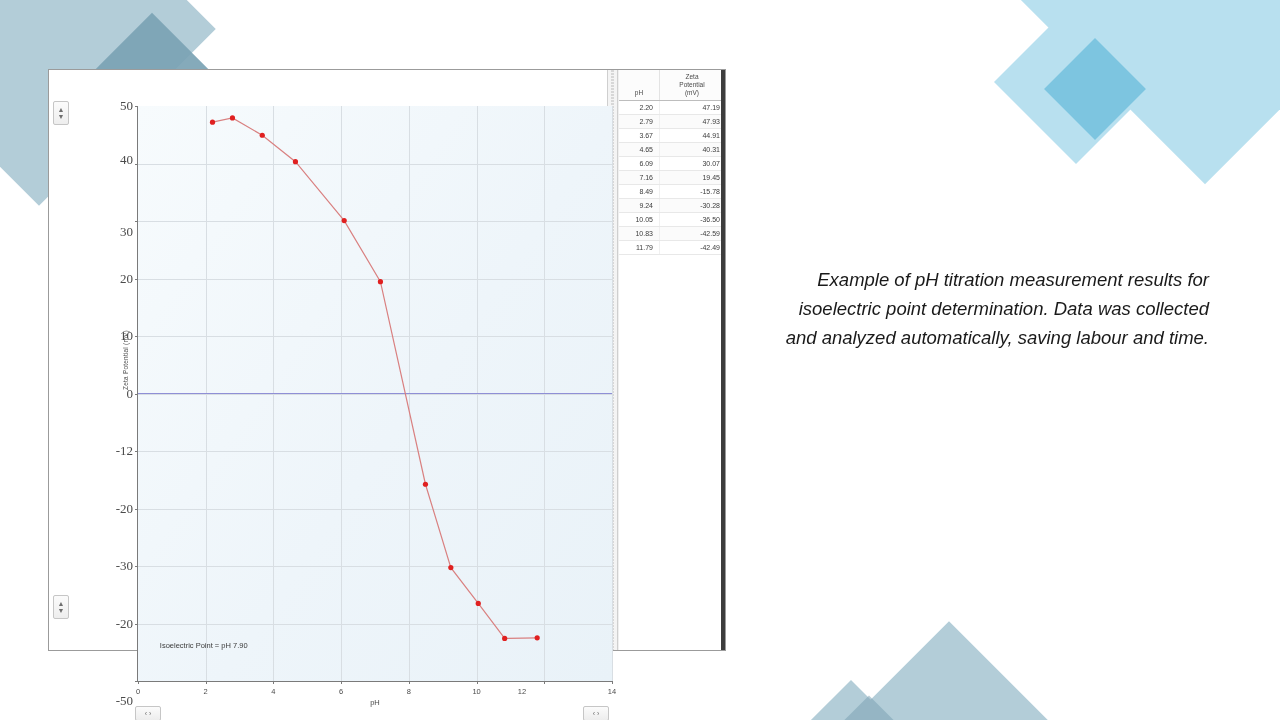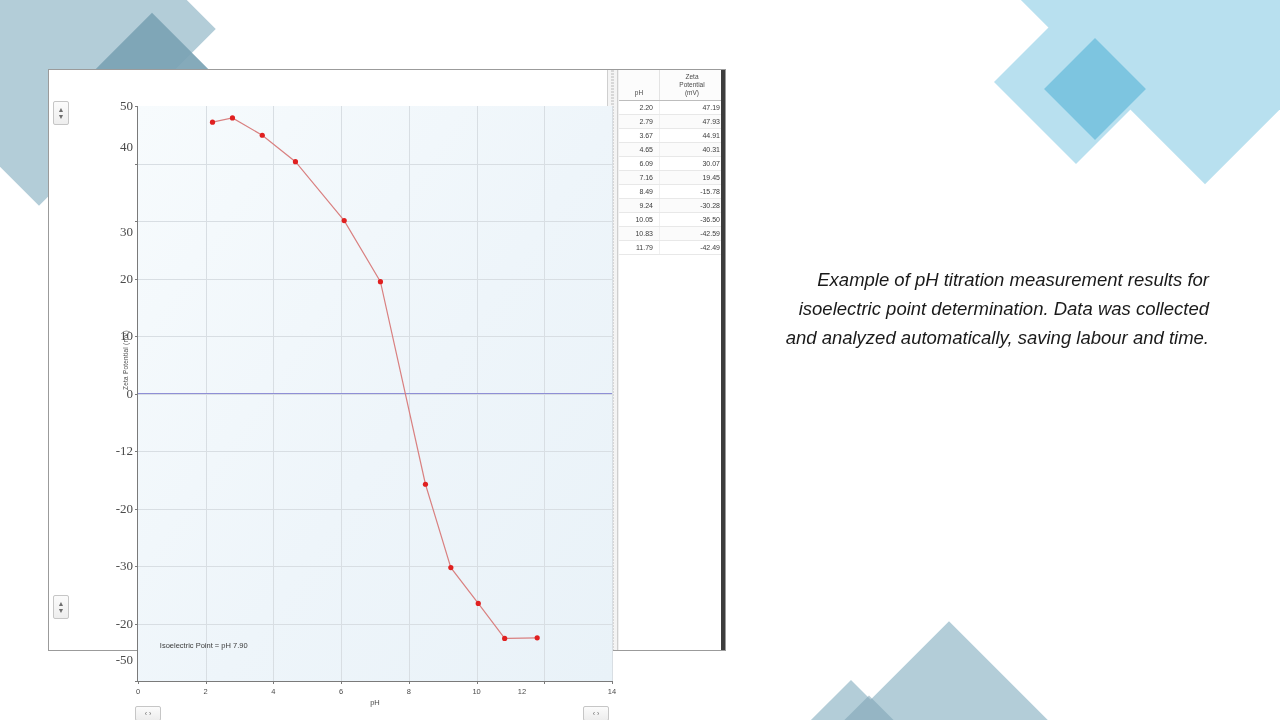--- a/index.html
+++ b/index.html
@@ -198,39 +198,39 @@
             <div class="gridline v" style="left: 270.857px;"></div>
             <div class="gridline v" style="left: 338.571px;"></div>
             <div class="gridline v" style="left: 406.286px;"></div>
             <div class="gridline v" style="left: 474px;"></div>
           </div>
         <div id="axis-y"></div>
         <div id="axis-x"></div>
         <div id="ytick-layer">
             <div class="ytick" style="top: 0px;">50</div>
             <div class="ytickmark" style="top: 0px;"></div>
-            <div class="ytick" style="top: 41px;">40</div>
+            <div class="ytick" style="top: 54px;">40</div>
             <div class="ytickmark" style="top: 57.5px;"></div>
             <div class="ytick" style="top: 126px;">30</div>
             <div class="ytickmark" style="top: 115px;"></div>
             <div class="ytick" style="top: 172.5px;">20</div>
             <div class="ytickmark" style="top: 172.5px;"></div>
             <div class="ytick" style="top: 230px;">10</div>
             <div class="ytickmark" style="top: 230px;"></div>
             <div class="ytick" style="top: 287.5px;">0</div>
             <div class="ytickmark" style="top: 287.5px;"></div>
             <div class="ytick" style="top: 345px;">-12</div>
             <div class="ytickmark" style="top: 345px;"></div>
             <div class="ytick" style="top: 402.5px;">-20</div>
             <div class="ytickmark" style="top: 402.5px;"></div>
             <div class="ytick" style="top: 460px;">-30</div>
             <div class="ytickmark" style="top: 460px;"></div>
             <div class="ytick" style="top: 517.5px;">-20</div>
             <div class="ytickmark" style="top: 517.5px;"></div>
-            <div class="ytick" style="top: 554px; text-align: center;">-50</div>
+            <div class="ytick" style="top: 595px; text-align: center;">-50</div>
             <div class="ytickmark" style="top: 575px;"></div>
           </div>
         <div id="xtick-layer">
             <div class="xtick" style="left: 0px;">0</div>
             <div class="xtickmark" style="left: 0px;"></div>
             <div class="xtick" style="left: 67.7143px;">2</div>
             <div class="xtickmark" style="left: 67.7143px;"></div>
             <div class="xtick" style="left: 135.429px;">4</div>
             <div class="xtickmark" style="left: 135.429px;"></div>
             <div class="xtick" style="left: 203.143px;">6</div>

